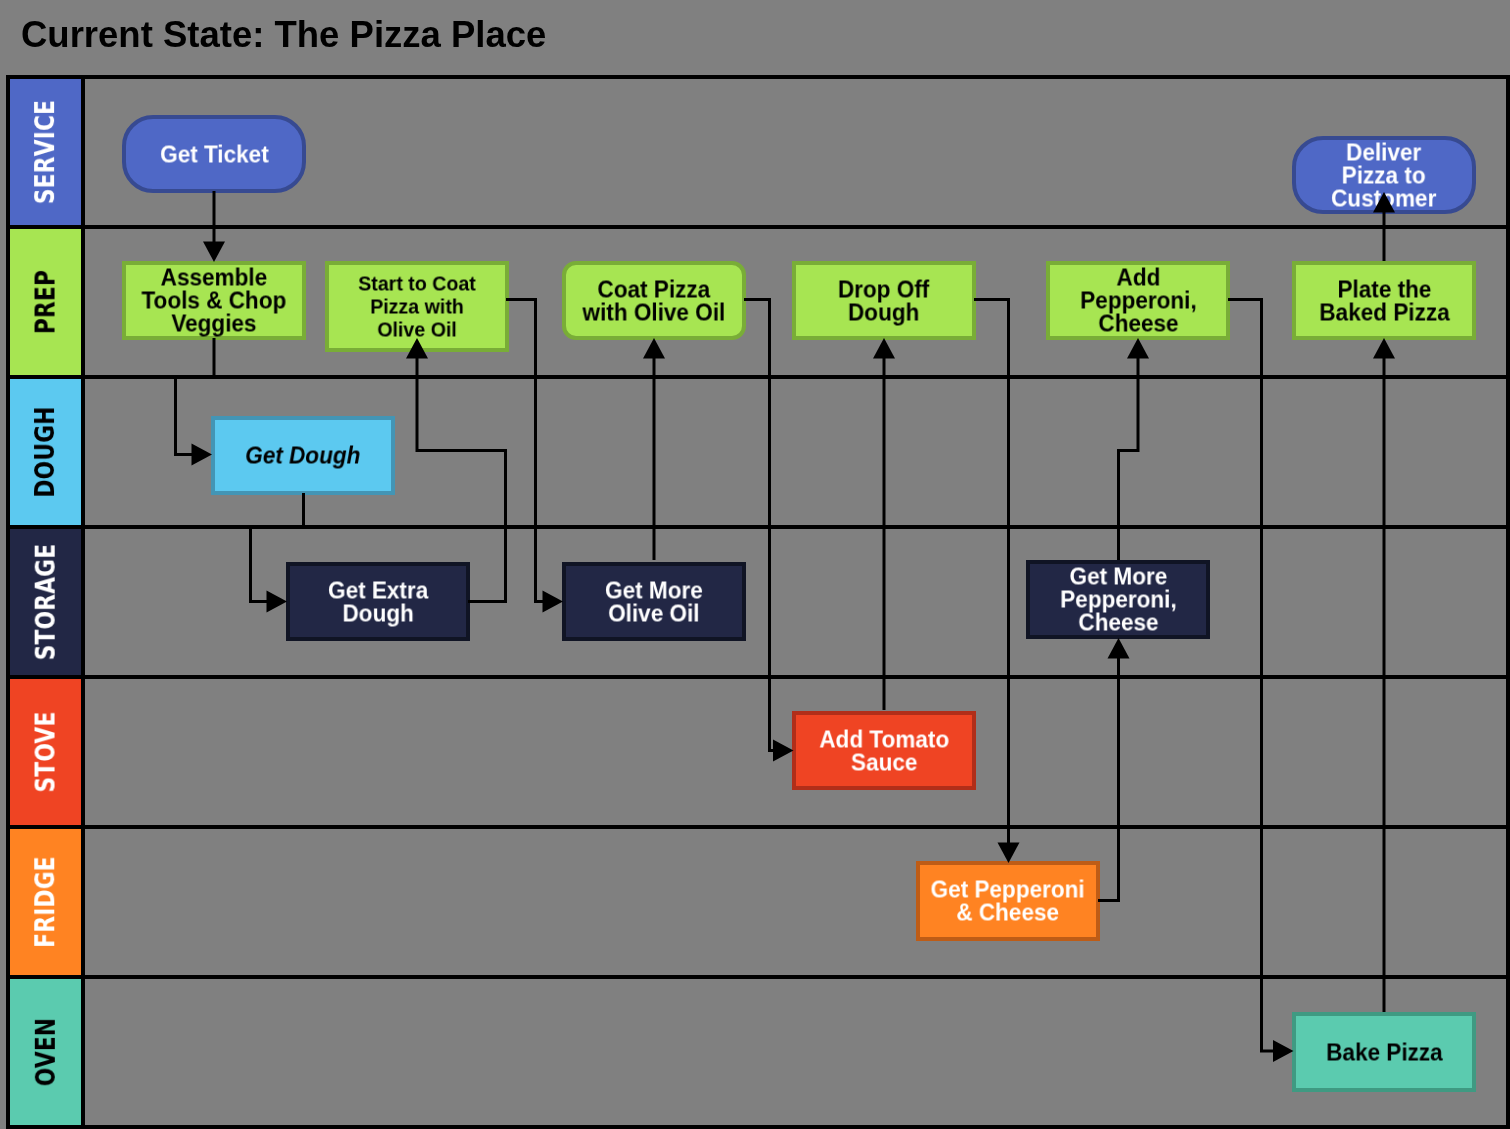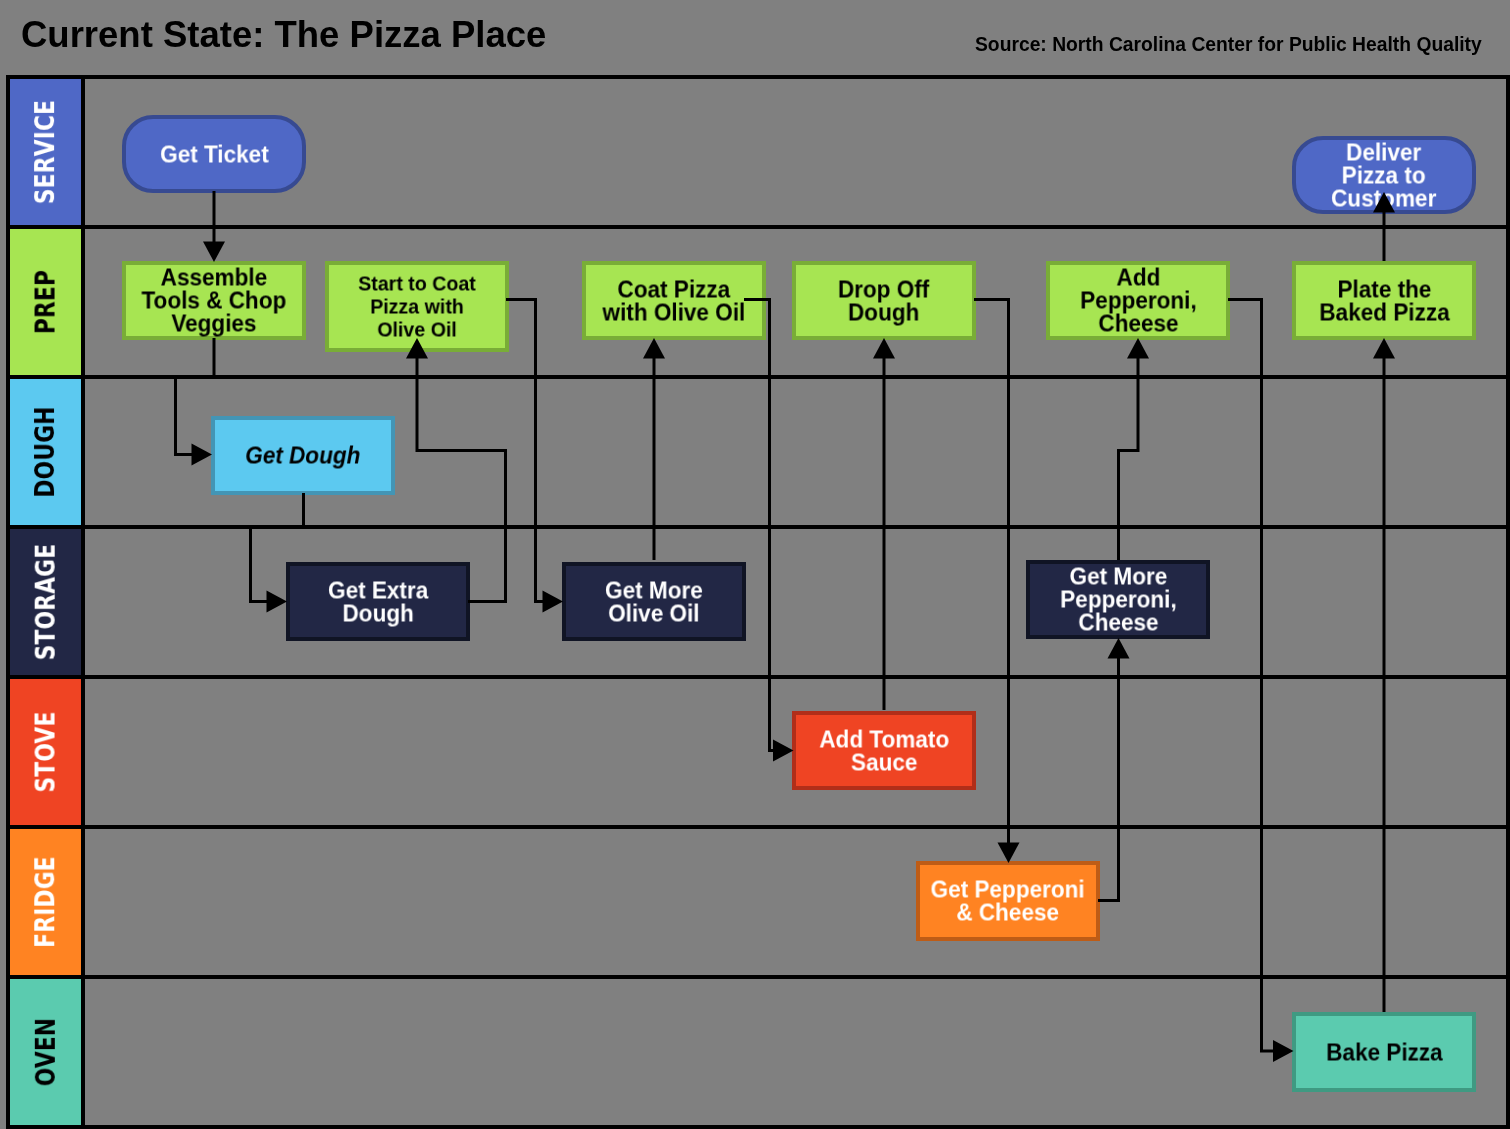--- a/index.html
+++ b/index.html
@@ -46,21 +46,20 @@
   #conn{position:absolute;left:0;top:0;}
   #conn path{fill:none;stroke:#000000;stroke-width:3;}
   #conn polygon{fill:#000000;}
 </style>
 </head>
 <body>
 
 <div id="root">
 
   <div id="title">Current State: The Pizza Place</div>
-  <div id="source">Source: North Carolina Center for Public Health Quality</div>
 
   <div id="grid">
     <div class="lane-hdr lane-service" style="left:4px;top:4px;width:71px;height:146px;">
       <div class="lane-label">
           <span class="txt-light">SERVICE</span>
         </div>
     </div>
     <div class="lane-body" style="left:79px;top:4px;width:1421px;height:146px;"></div>
     <div class="lane-hdr lane-prep" style="left:4px;top:154px;width:71px;height:146px;">
       <div class="lane-label">
@@ -111,21 +110,21 @@
   <div class="node node-prep" style="left:122px;top:261px;width:184px;height:79px;font-size:23px;">
     <span class="txt-dark">Assemble
 Tools &amp; Chop
 Veggies</span>
   </div>
   <div class="node node-prep" style="left:325px;top:261px;width:184px;height:91px;font-size:20px;">
     <span class="txt-dark">Start to Coat
 Pizza with
 Olive Oil</span>
   </div>
-  <div class="node node-prep" style="left:582px;top:261px;width:184px;height:79px;font-size:23px;">
+  <div class="node node-prep" style="left:562px;top:261px;width:184px;height:79px;font-size:23px;border-radius:14px;">
     <span class="txt-dark">Coat Pizza
 with Olive Oil</span>
   </div>
   <div class="node node-prep" style="left:792px;top:261px;width:184px;height:79px;font-size:23px;">
     <span class="txt-dark">Drop Off
 Dough</span>
   </div>
   <div class="node node-prep" style="left:1046px;top:261px;width:184px;height:79px;font-size:23px;">
     <span class="txt-dark">Add
 Pepperoni,

